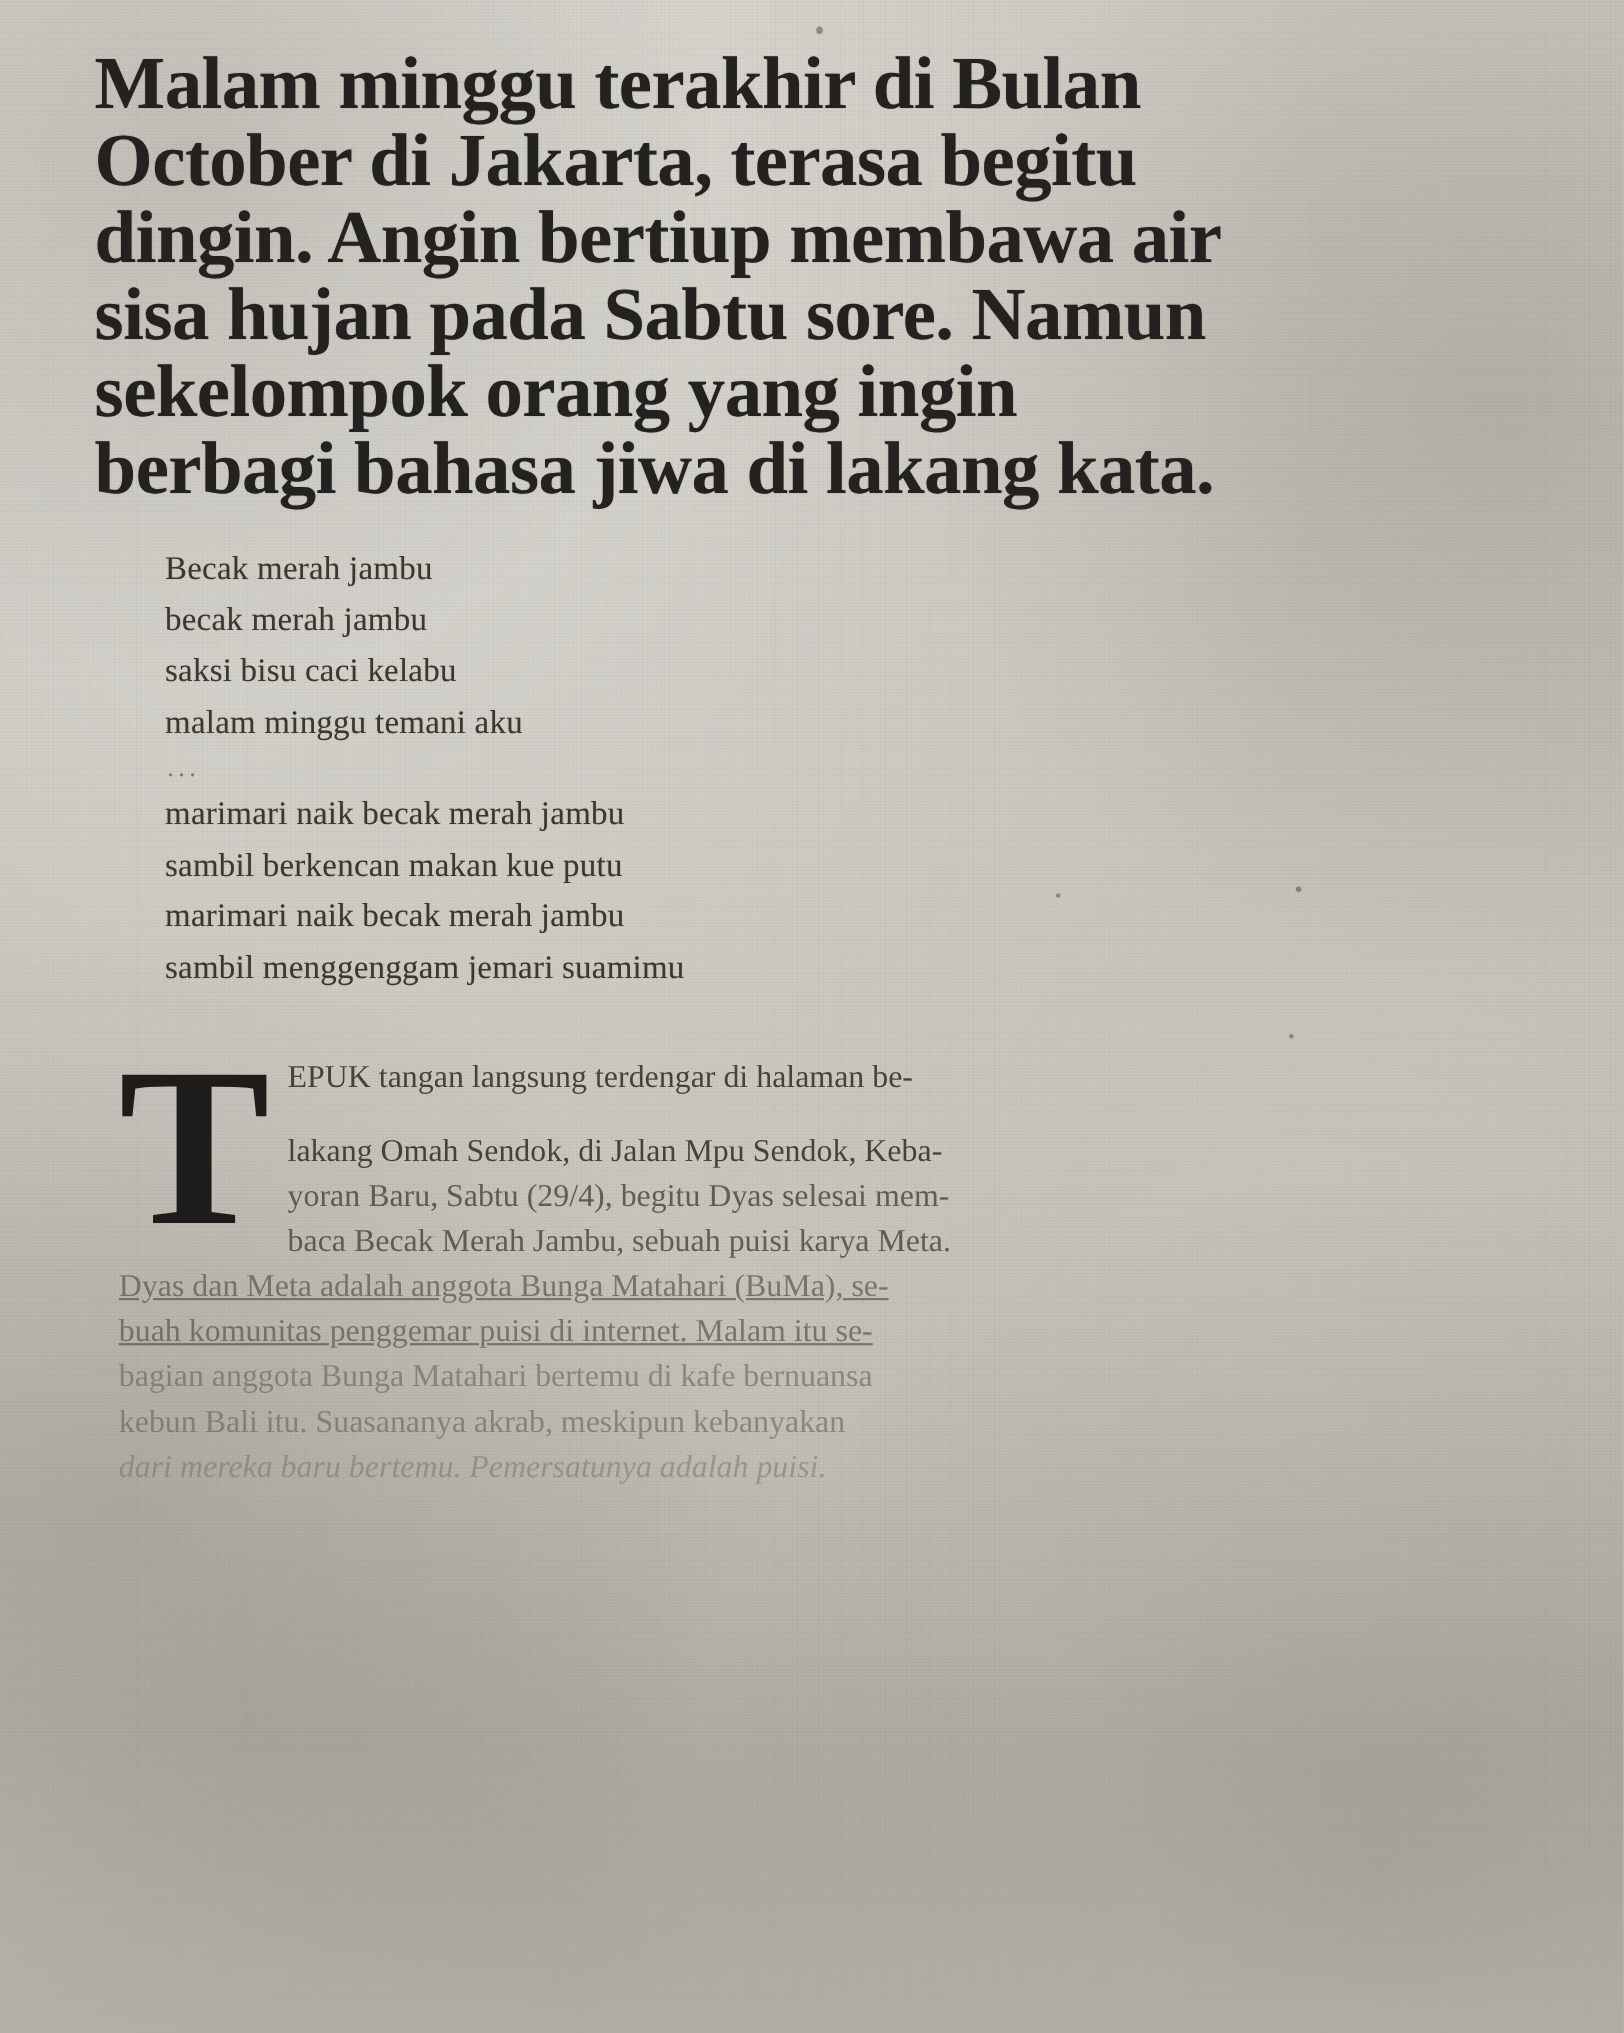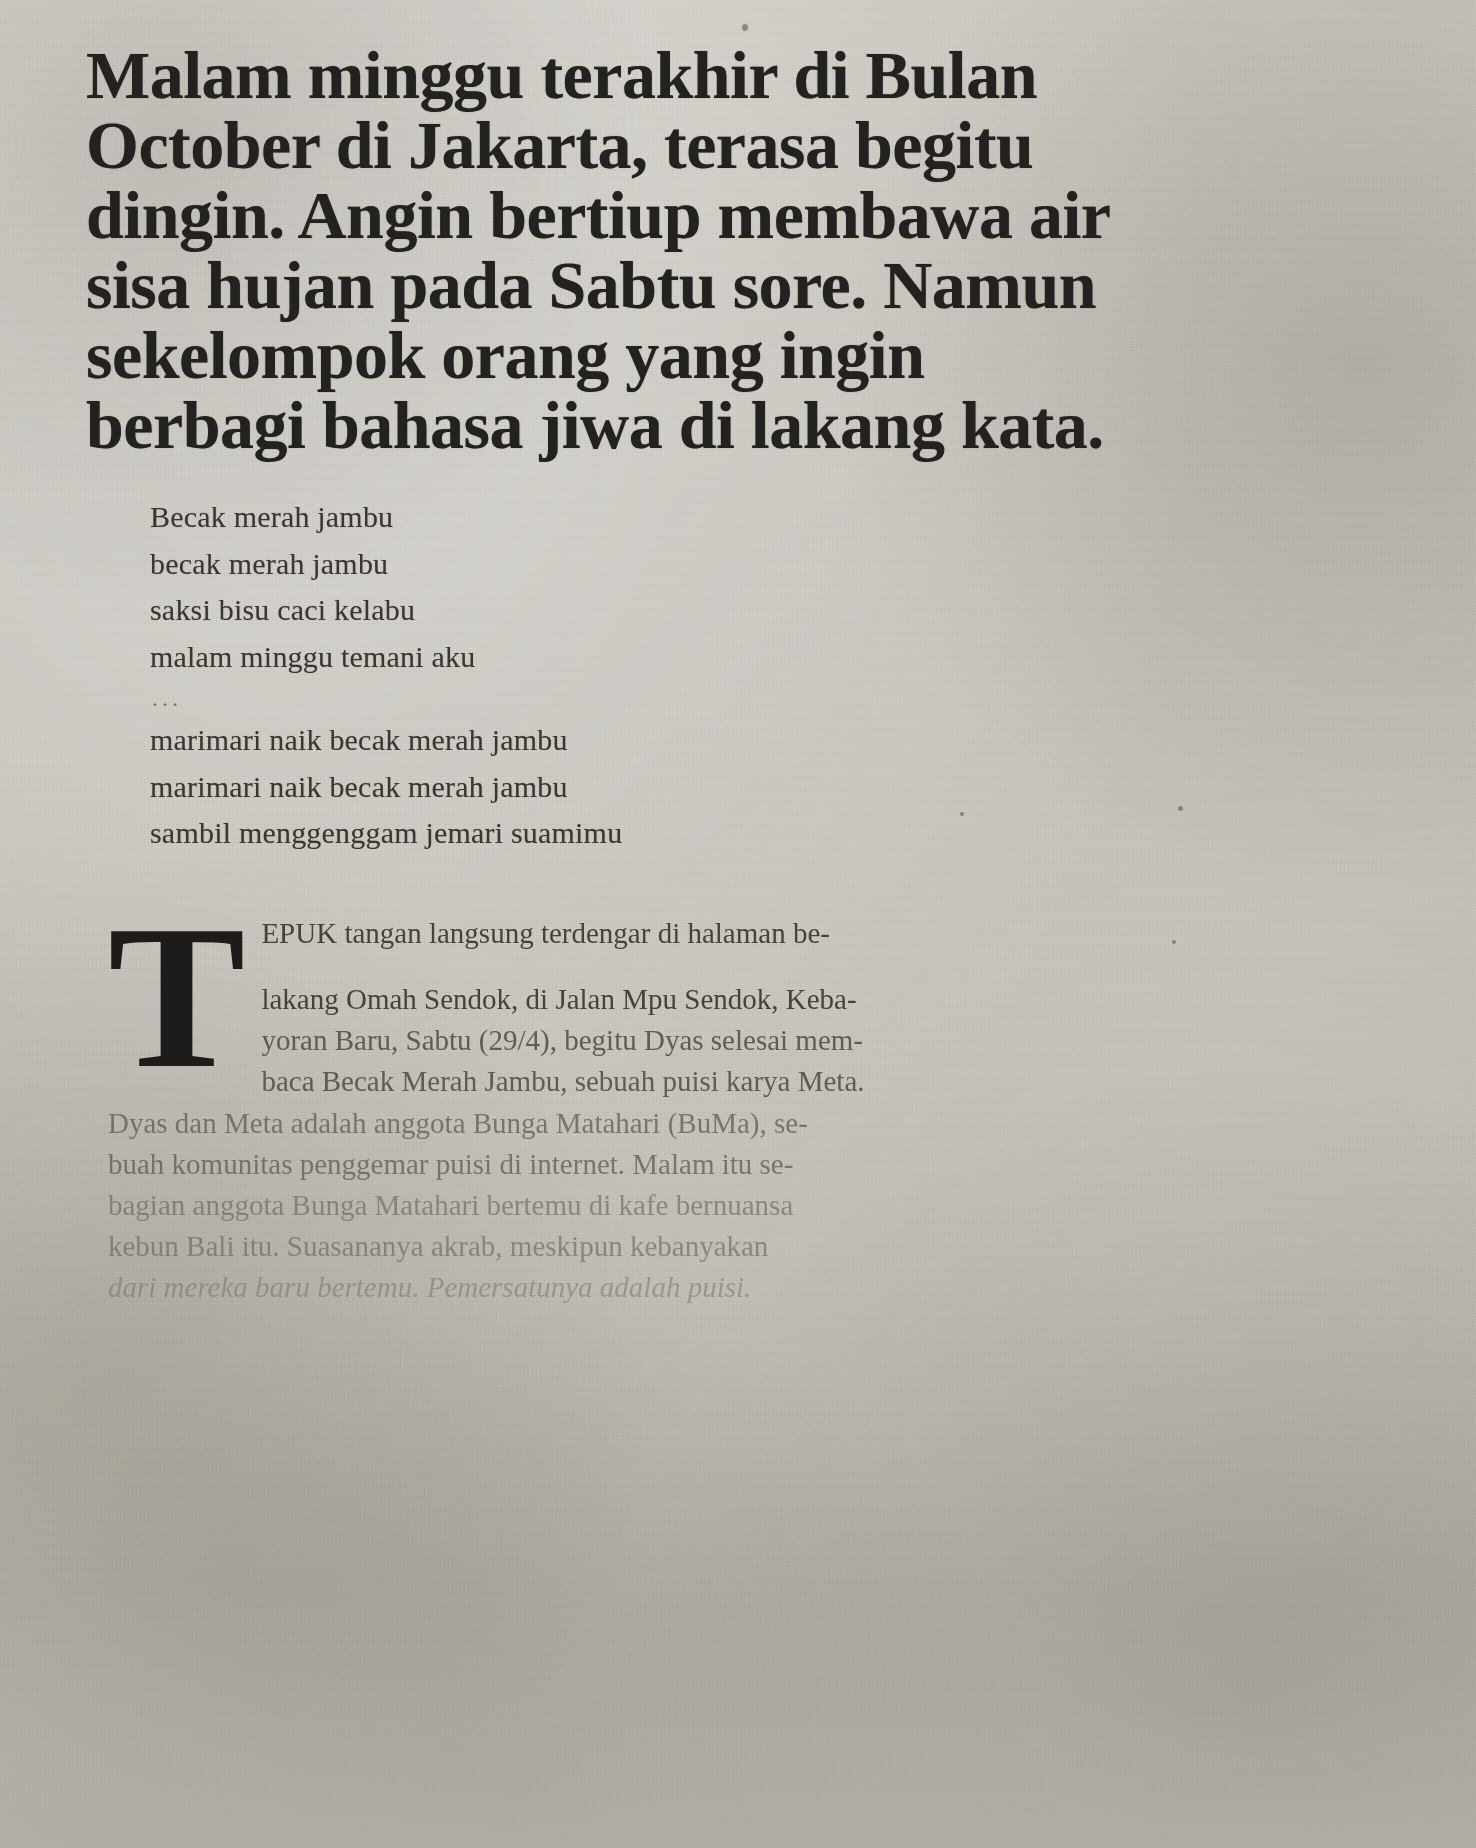--- a/index.html
+++ b/index.html
@@ -104,21 +104,21 @@
     margin: 4px 16px -6px 0;
     color: #1d1c1a;
     font-family: "Liberation Serif", "DejaVu Serif", serif;
   }
   .body p {
     margin: 0;
     text-align: justify;
   }
   .body .faded-1 { color: #3a382f; opacity: 0.92; margin-top: 25px; }
   .body .faded-2 { color: #474439; opacity: 0.80; }
-  .body .faded-3 { color: #55524a; opacity: 0.68; }
+  .body .faded-3 { color: #55524a; opacity: 0.68; text-decoration: underline; }
   .body .faded-4 { color: #5f5c54; opacity: 0.56; }
   .body .faded-5 { color: #6b6861; opacity: 0.45; font-style: italic; }
 
   
   .bottom-fade {
     position: absolute;
     left: 0; right: 0; bottom: 0;
     height: 260px;
     background: linear-gradient(to bottom, rgba(185,182,174,0) 0%, rgba(183,180,172,0.45) 60%, rgba(180,177,169,0.8) 100%);
     pointer-events: none;
@@ -155,20 +155,21 @@
       <span class="l">berbagi bahasa jiwa di lakang kata.</span>
     </div>
 
     <div class="poem">
       <span class="pl">Becak merah jambu</span>
       <span class="pl">becak merah jambu</span>
       <span class="pl">saksi bisu caci kelabu</span>
       <span class="pl">malam minggu temani aku</span>
       <span class="ellip">...</span>
       <span class="pl">marimari naik becak merah jambu</span>
+      <span class="pl">sambil berkencan makan kue putu</span>
       <span class="pl">marimari naik becak merah jambu</span>
       <span class="pl">sambil menggenggam jemari suamimu</span>
     </div>
 
     <div class="body">
       <span class="dropcap">T</span>
       <p class="faded-1">EPUK tangan langsung terdengar di halaman be-</p>
       <p class="faded-1">lakang Omah Sendok, di Jalan Mpu Sendok, Keba-</p>
       <p class="faded-2">yoran Baru, Sabtu (29/4), begitu Dyas selesai mem-</p>
       <p class="faded-2">baca Becak Merah Jambu, sebuah puisi karya Meta.</p>

